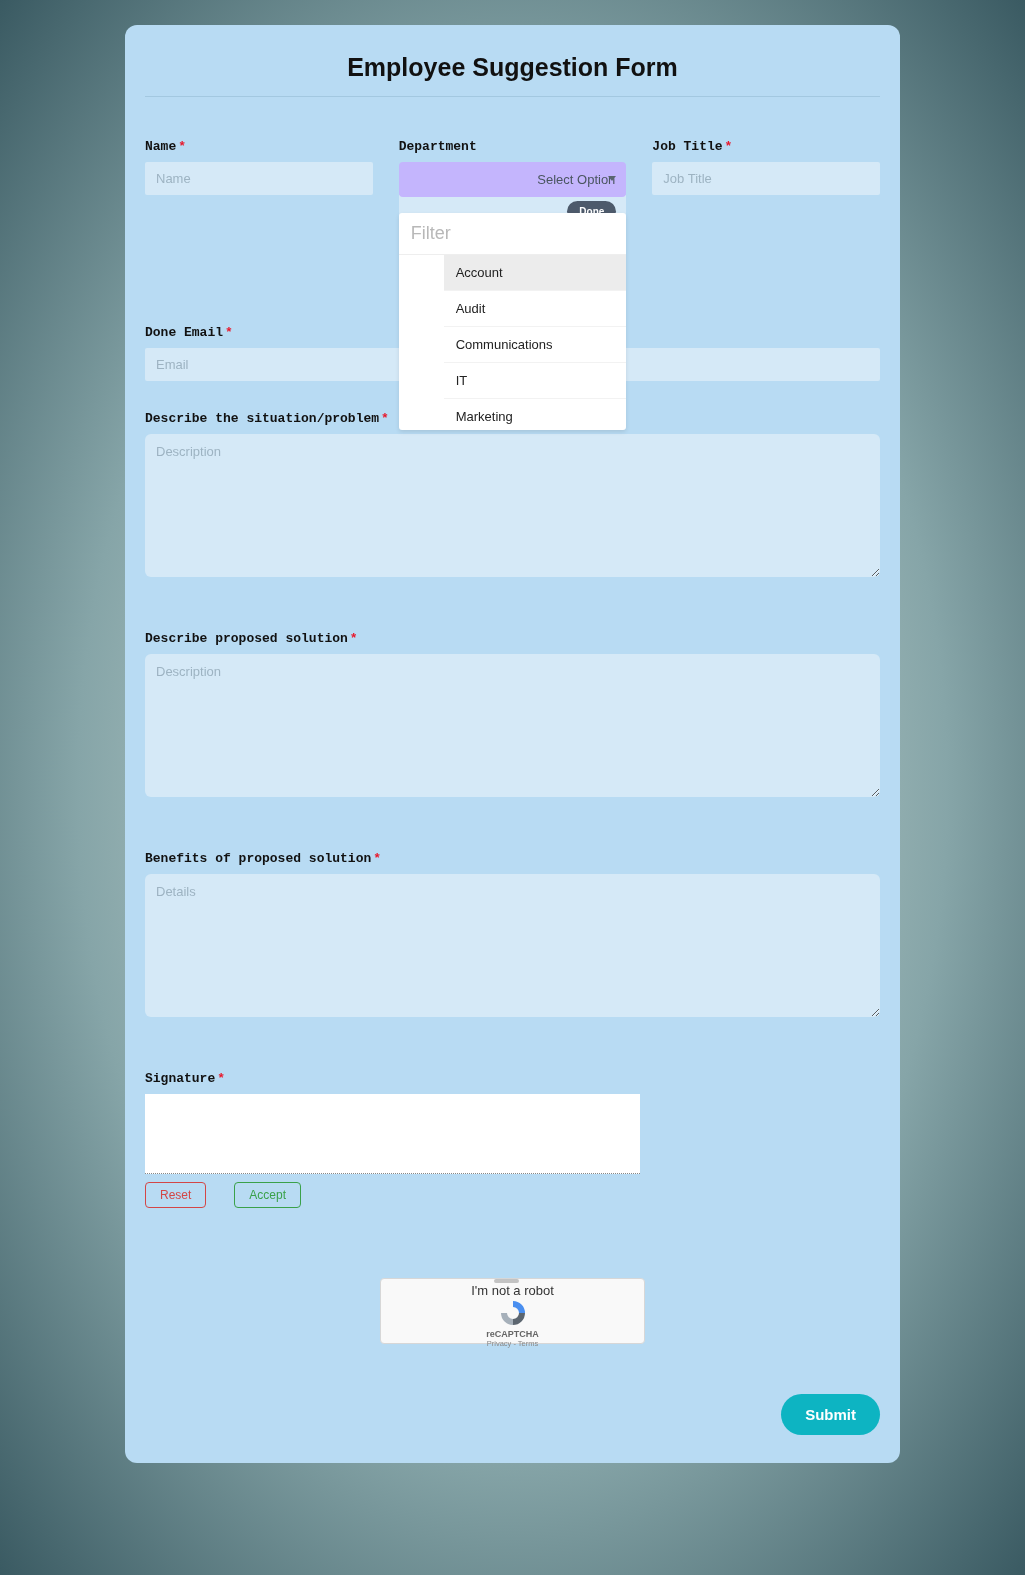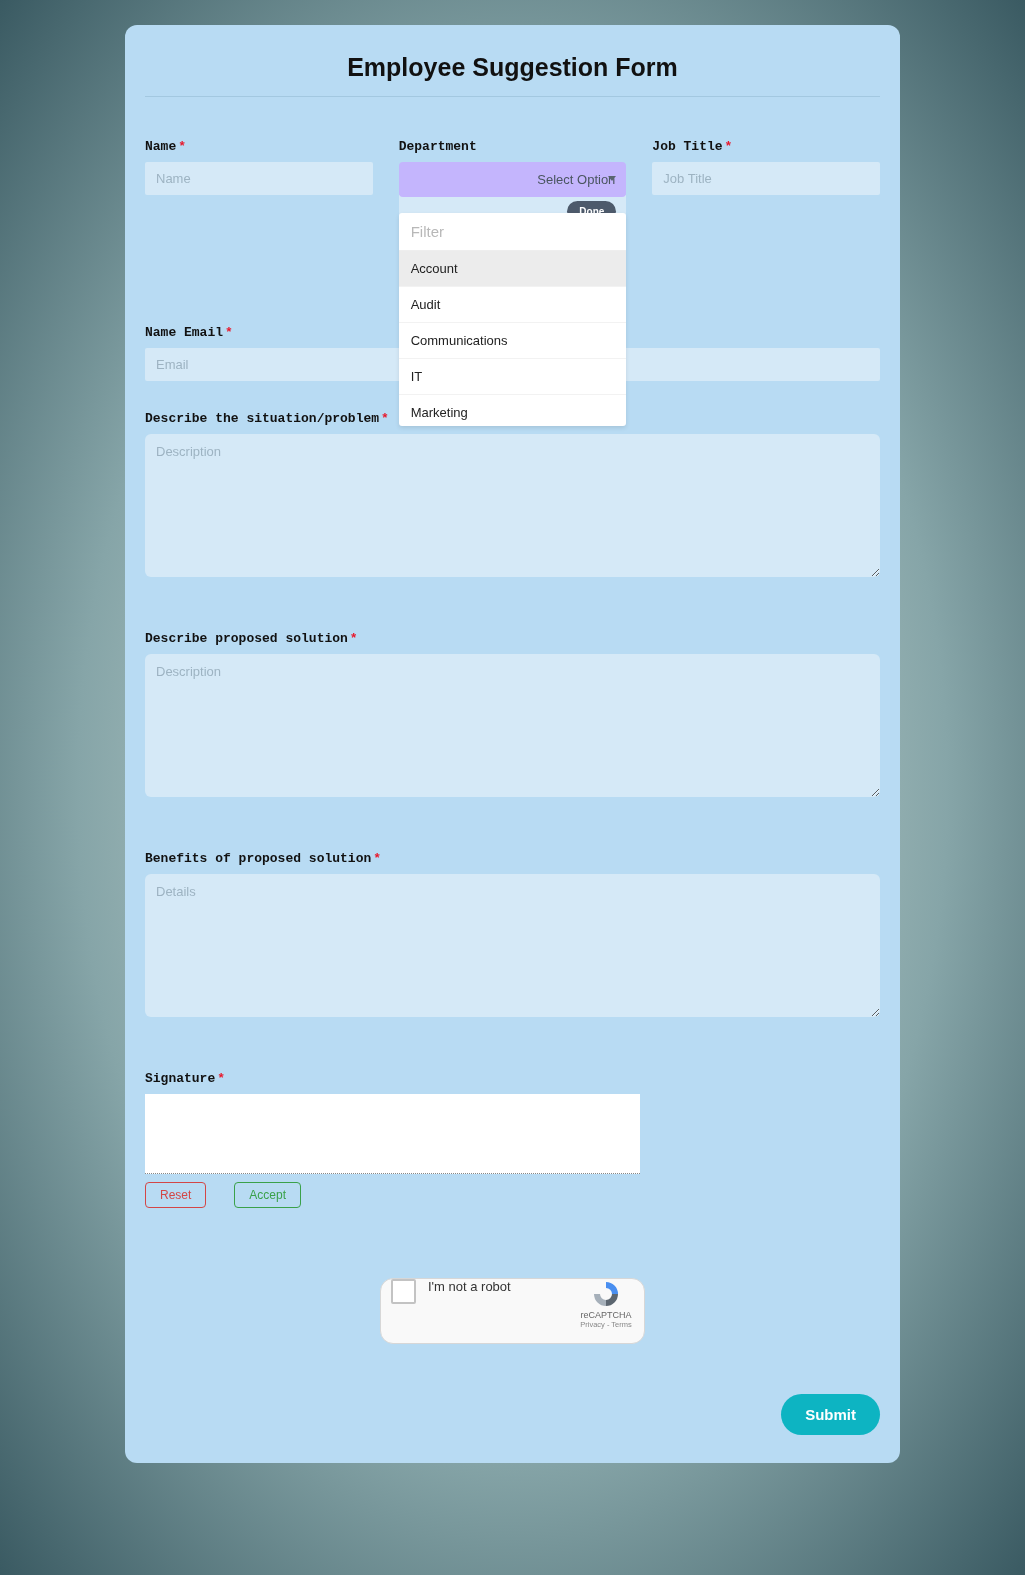--- a/index.html
+++ b/index.html
@@ -99,27 +99,28 @@
     top: 74px;
     width: 100%;
     background: #fff;
     border-radius: 3px;
     box-shadow: 0 2px 4px rgba(0,0,0,0.1);
     z-index: 10;
     overflow: hidden;
   }
   .dropdown-filter {
     padding: 10px 12px;
-    font-size: 15px;
+    font-size: 18px;
     color: #b8b8b8;
     border-bottom: 1px solid #eee;
   }
   .dropdown-list {
     max-height: 175px;
     overflow-y: auto;
+    margin-left: 45px;
   }
   .dropdown-item {
     padding: 10px 12px;
     font-size: 13px;
     color: #222;
     border-bottom: 1px solid #f2f2f2;
     cursor: pointer;
   }
   .dropdown-item.hover { background: #ececec; }
   .dropdown-list::-webkit-scrollbar { width: 8px; }
@@ -155,41 +156,43 @@
     cursor: pointer;
   }
   .sig-reset { border: 1px solid #d34646; color: #d34646; }
   .sig-accept { border: 1px solid #3aa14a; color: #3aa14a; }
   .recaptcha-wrap { display: flex; justify-content: center; margin-top: 70px; margin-bottom: 50px; }
   .recaptcha {
     width: 265px;
     height: 66px;
     background: #f9f9f9;
     border: 1px solid #d7d7d7;
-    border-radius: 13px;
+    border-radius: 4px;
     display: flex;
+    align-items: center;
     padding: 0 10px;
     position: relative;
+    flex-direction: column;
   }
   .recaptcha-check {
     width: 25px; height: 25px;
     border: 2px solid #c3c3c3;
     border-radius: 2px;
     margin-right: 12px;
     background: #fff;
   }
   .recaptcha-label { font-size: 13px; color: #333; flex: 1; }
   .recaptcha-badge { text-align: center; font-size: 8px; color: #777; width: 56px; }
   .recaptcha-logo {
     width: 30px; height: 30px;
     margin: 0 auto 1px auto;
     position: relative;
   }
   .recaptcha-logo svg { width: 30px; height: 30px; }
-  .recaptcha-brand { font-size: 9px; color: #666; font-weight: 400; }
+  .recaptcha-brand { font-size: 9px; color: #666; font-weight: 700; }
   .recaptcha-links { font-size: 7.5px; color: #888; }
   .submit-row { display: flex; justify-content: flex-end; }
   .submit-btn {
     background: #0db4c2;
     color: #fff;
     border: none;
     font-size: 15px;
     font-weight: 700;
     padding: 12px 24px;
     border-radius: 22px;
@@ -237,21 +240,21 @@
     <div class="field">
       <label class="label">
         <span>Job Title</span><span class="req">*</span>
       </label>
       <input type="text" class="text-input" placeholder="Job Title" style="">
     </div>
   </div>
 
   <div class="field-block email-block">
     <label class="label">
-      <span>Name Email</span><span class="req">*</span>
+      <span>Done Email</span><span class="req">*</span>
     </label>
     <input type="text" class="text-input full" placeholder="Email" style="">
   </div>
 
   <div class="field-block">
     <label class="label">
       <span>Describe the situation/problem</span><span class="req">*</span>
     </label>
     <textarea class="textarea" placeholder="Description" style=""></textarea>
   </div>

